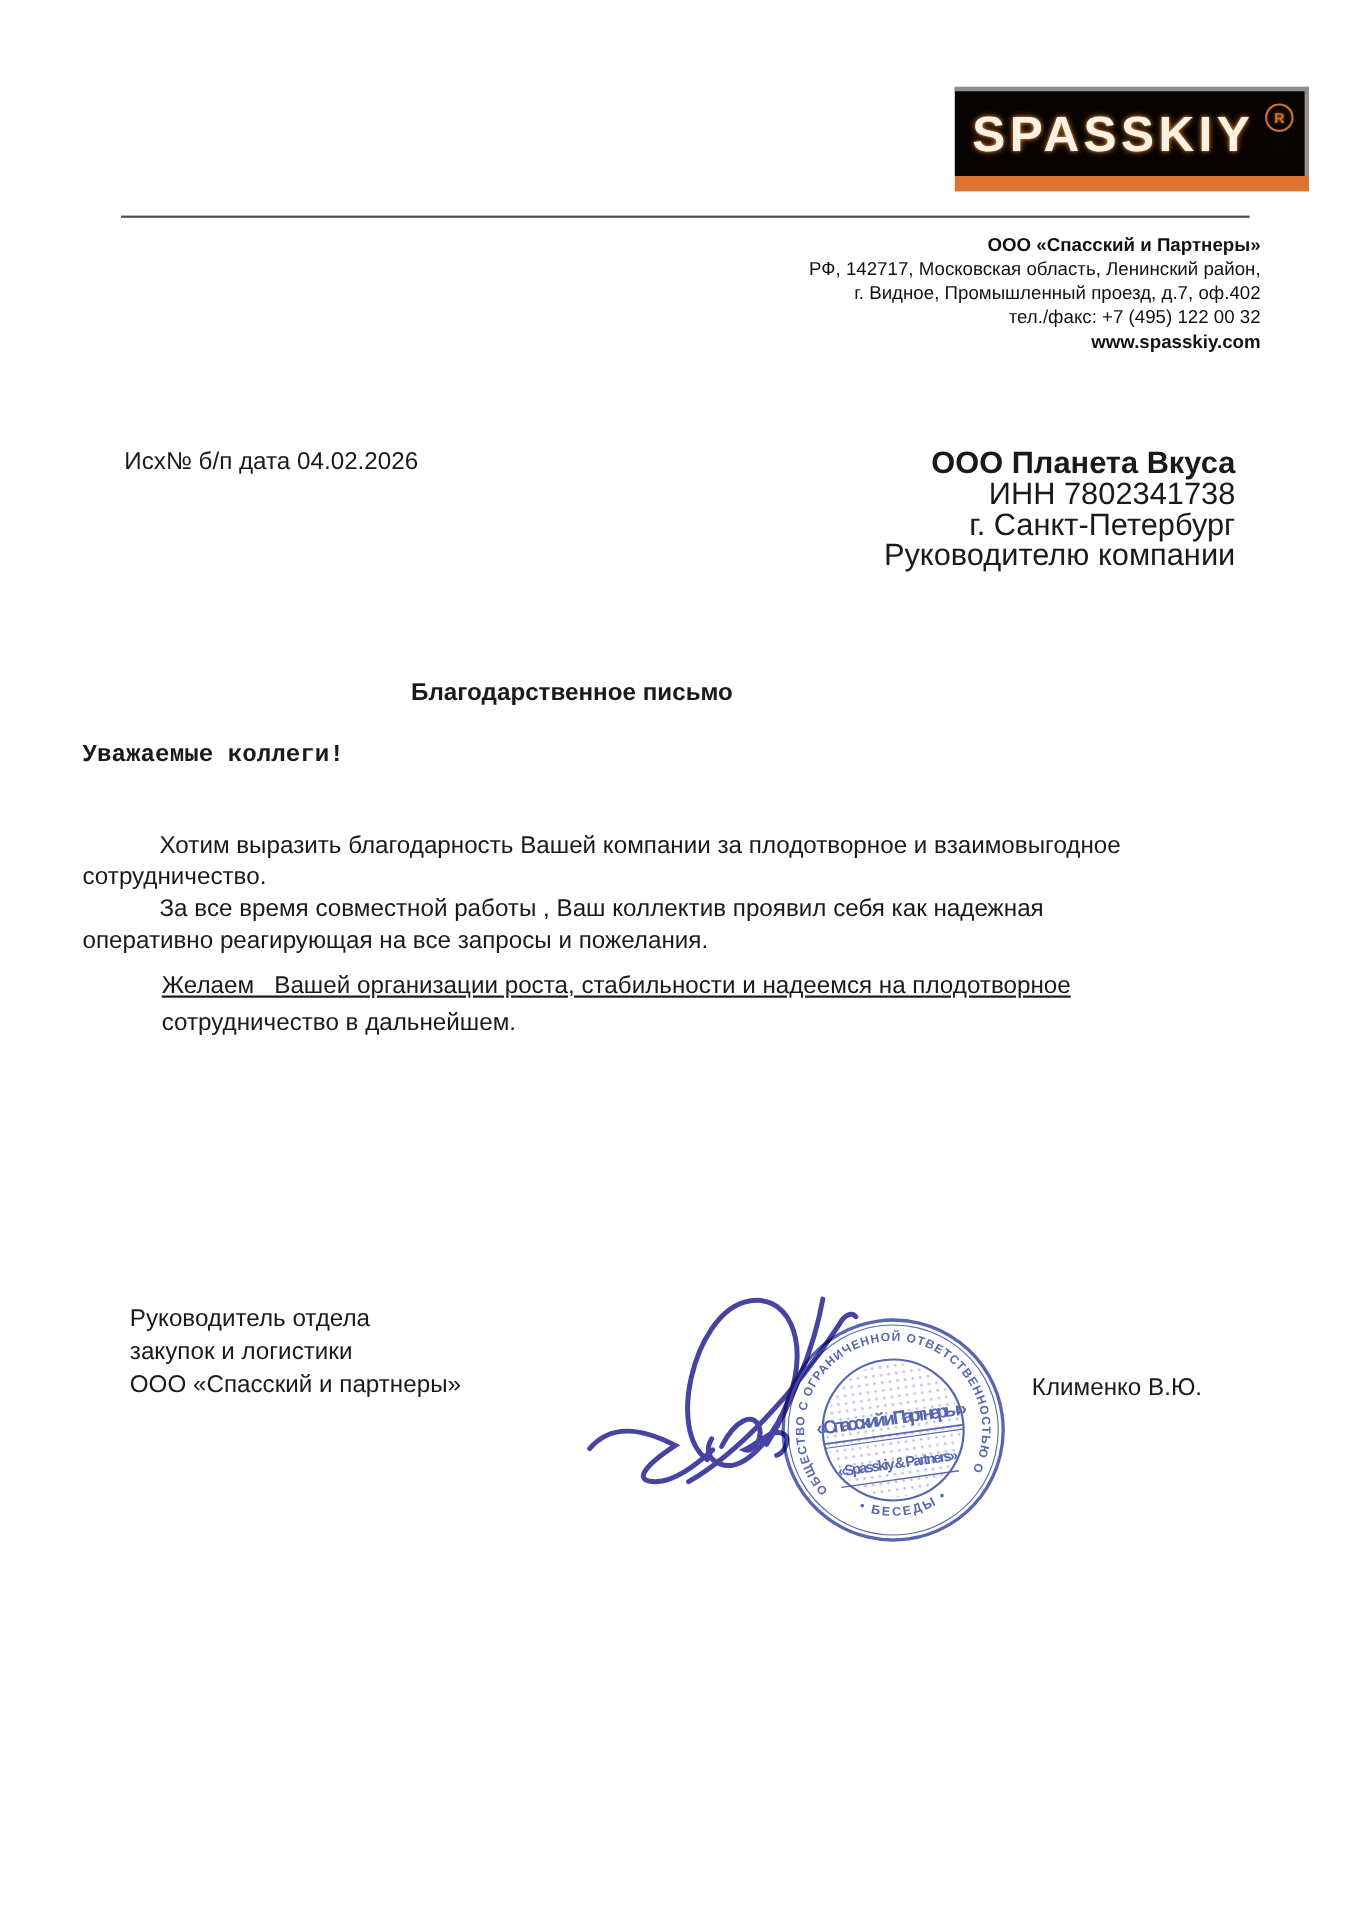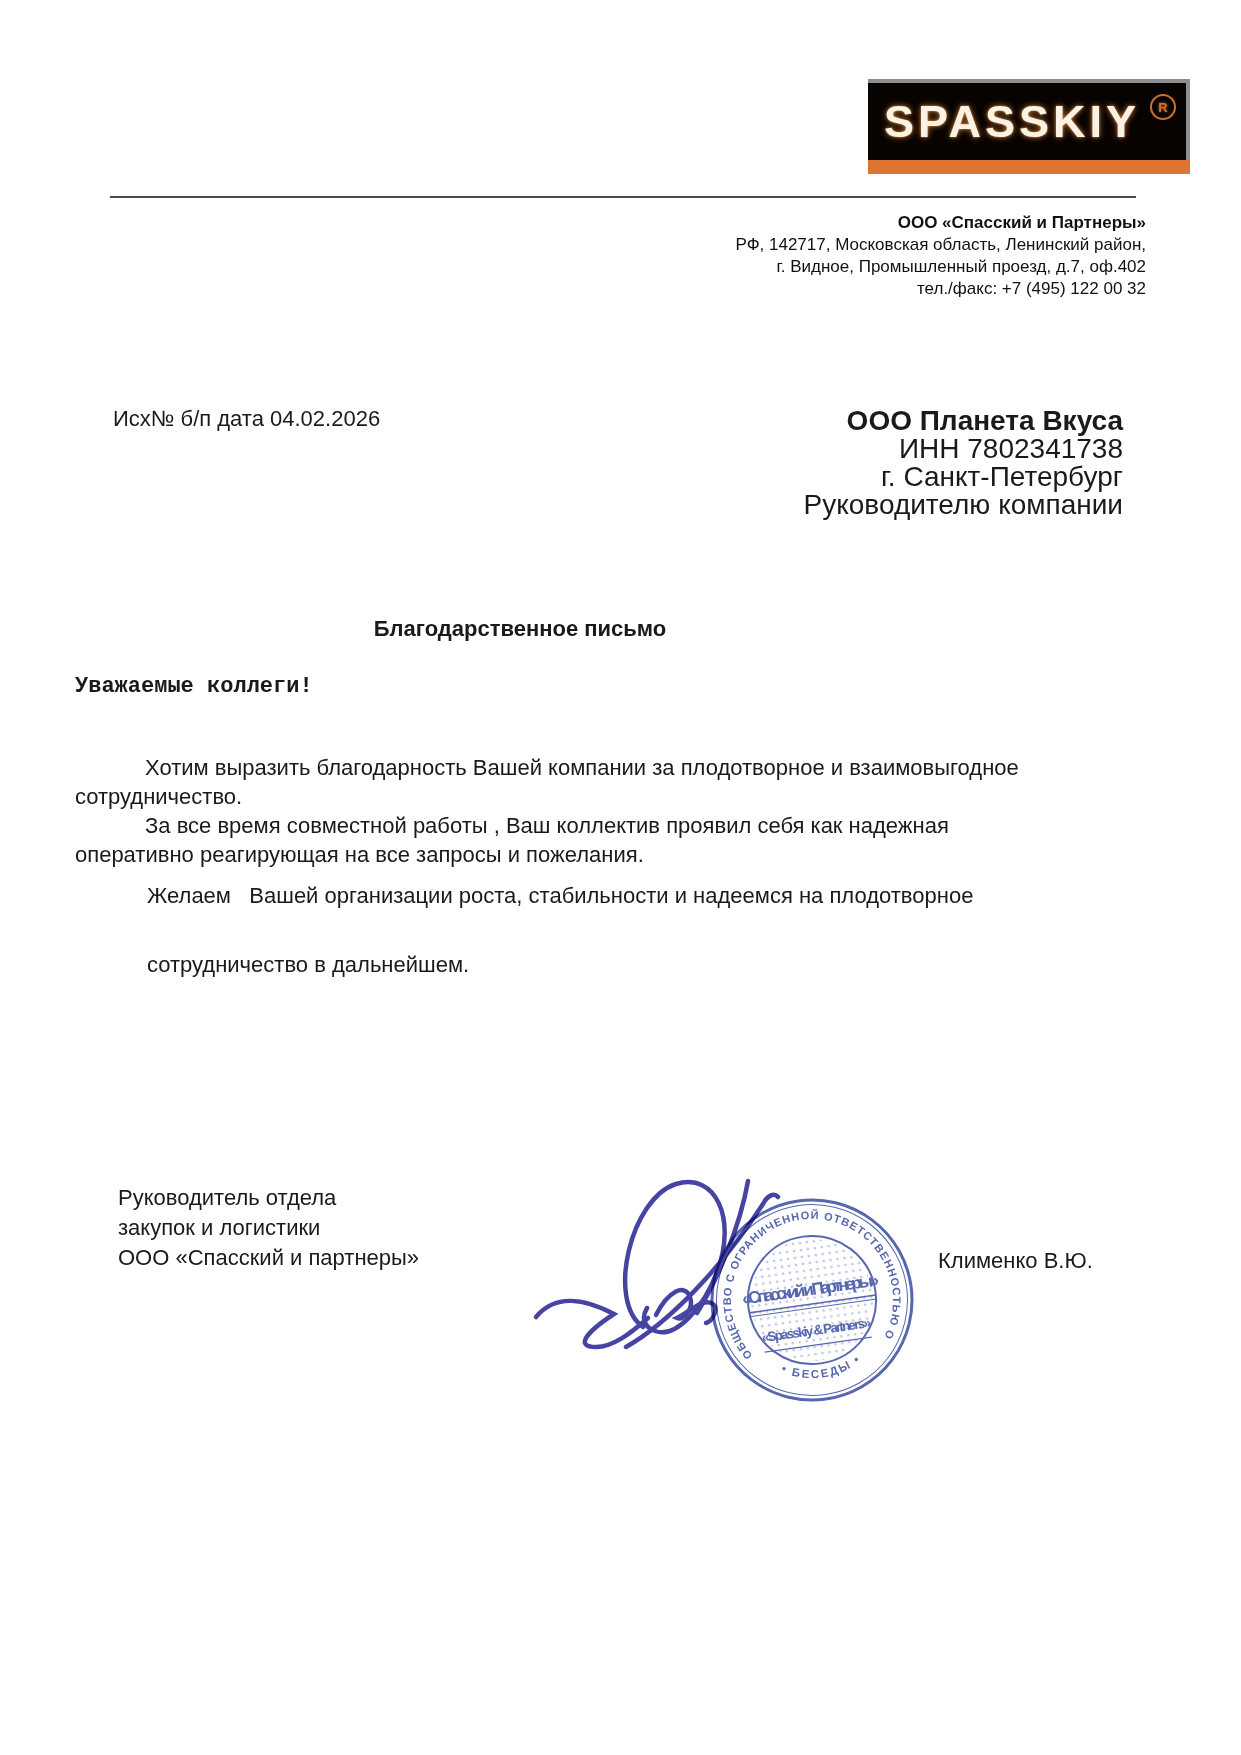--- a/index.html
+++ b/index.html
@@ -40,22 +40,22 @@
   }
   
   .title{
     position:absolute;left:75px;top:616px;width:890px;text-align:center;
     font-size:22px;font-weight:bold;
   }
   .salutation{position:absolute;left:75px;top:674px;font-size:22px;font-weight:bold;font-family:Liberation Mono, monospace;}
   .body{position:absolute;left:75px;top:753px;width:1010px;font-size:22px;}
   .bodyline{white-space:pre;line-height:29px;}
   .indent{text-indent:70px;}
-  .block-indent{margin-left:72px;margin-top:36px;}
-  .p3{line-height:33px;margin-top:10px;}
+  .block-indent{margin-left:72px;}
+  .p3{line-height:33px;margin-top:10px;text-decoration:underline;}
   
   .sig-block{position:absolute;left:118px;top:1183px;font-size:22px;line-height:30px;}
   .sig-name{position:absolute;left:938px;top:1248px;font-size:22px;}
   .overlay-svg{position:absolute;left:0;top:0;pointer-events:none;}
 </style>
 </head>
 <body>
 
 <div class="page">
 
@@ -64,20 +64,21 @@
   </div>
   <div class="logo-reg">R</div>
   <div class="logo-bar"></div>
 
   <div class="rule"></div>
   <div class="company-block">
     <div class="bold">ООО «Спасский и Партнеры»</div>
     <div>РФ, 142717, Московская область, Ленинский район,</div>
     <div>г. Видное, Промышленный проезд, д.7, оф.402</div>
     <div>тел./факс: +7 (495) 122 00 32</div>
+    <div class="bold">www.spasskiy.com</div>
   </div>
 
   <div class="ref">Исх№ б/п дата 04.02.2026</div>
 
   <div class="recipient">
     <div class="bold">ООО Планета Вкуса</div>
     <div>ИНН 7802341738</div>
     <div>г. Санкт-Петербург</div>
     <div>Руководителю компании</div>
   </div>

